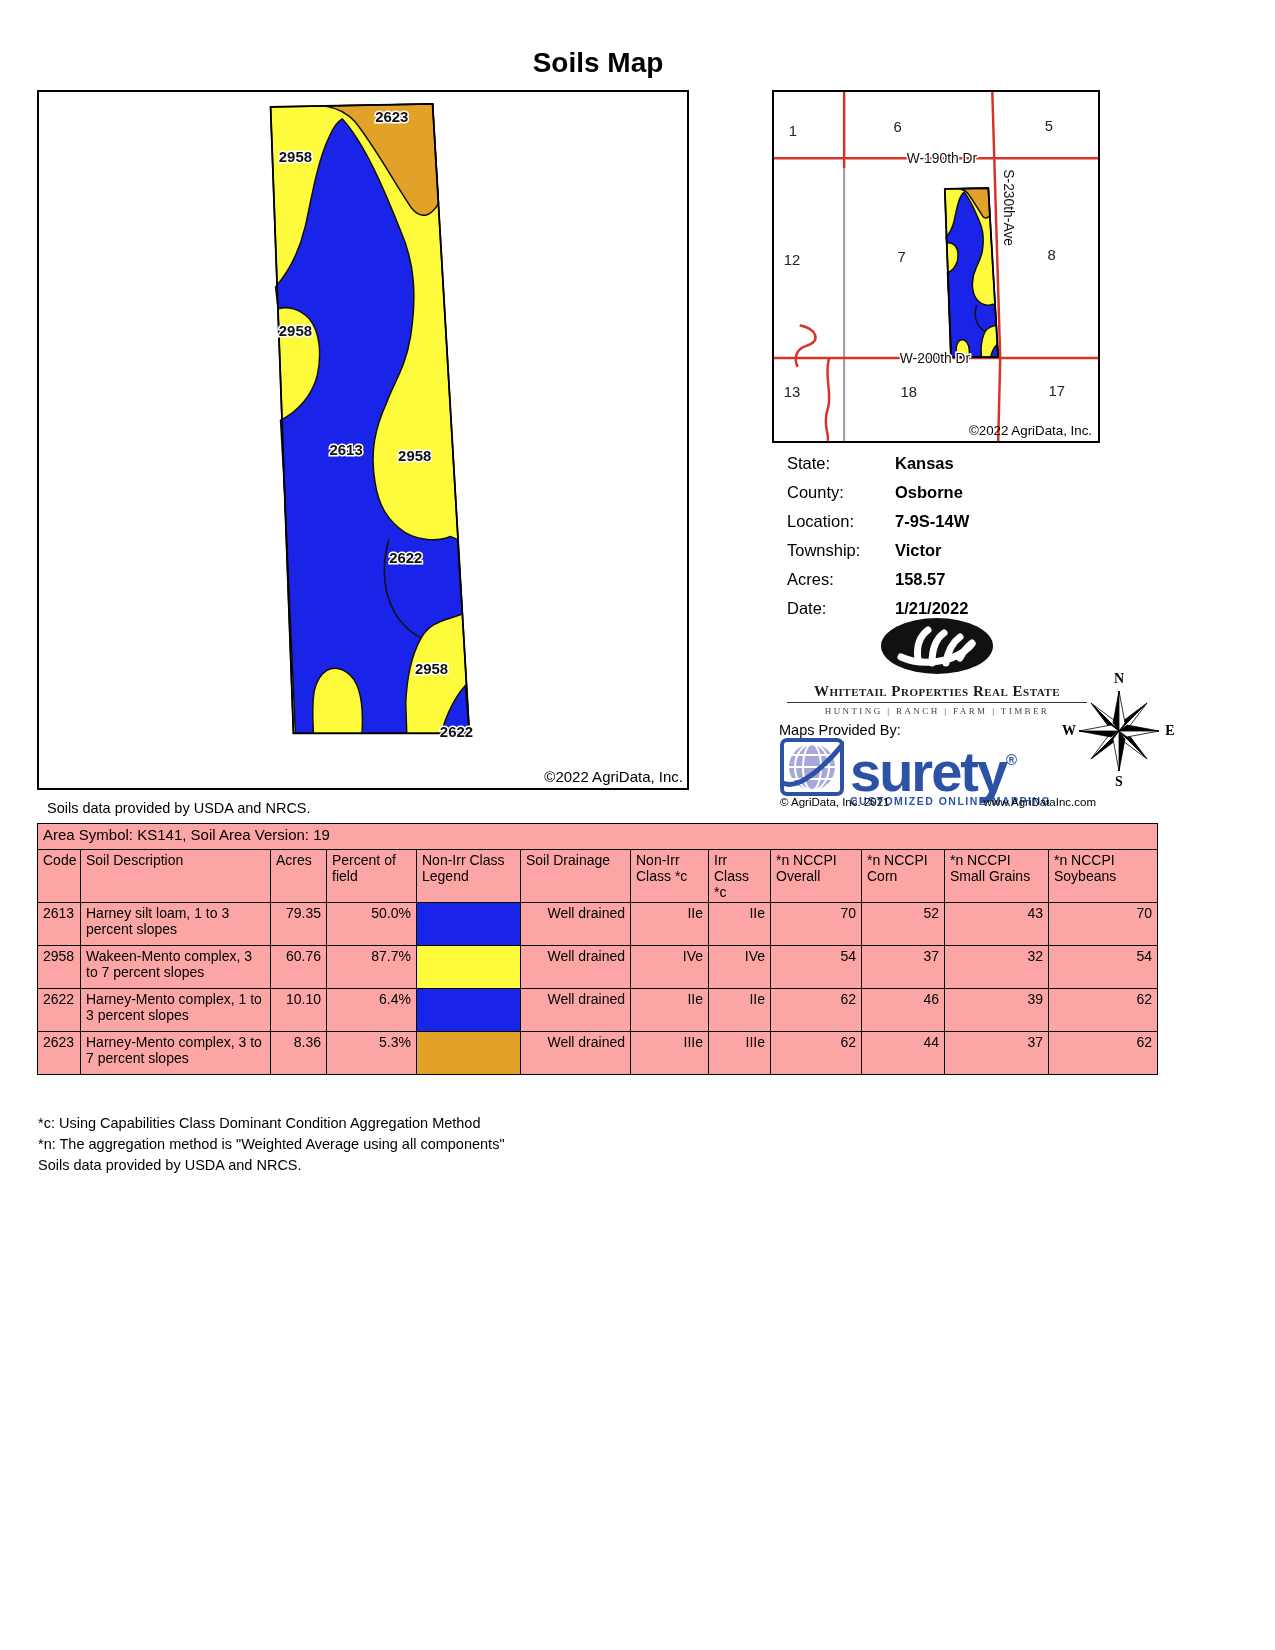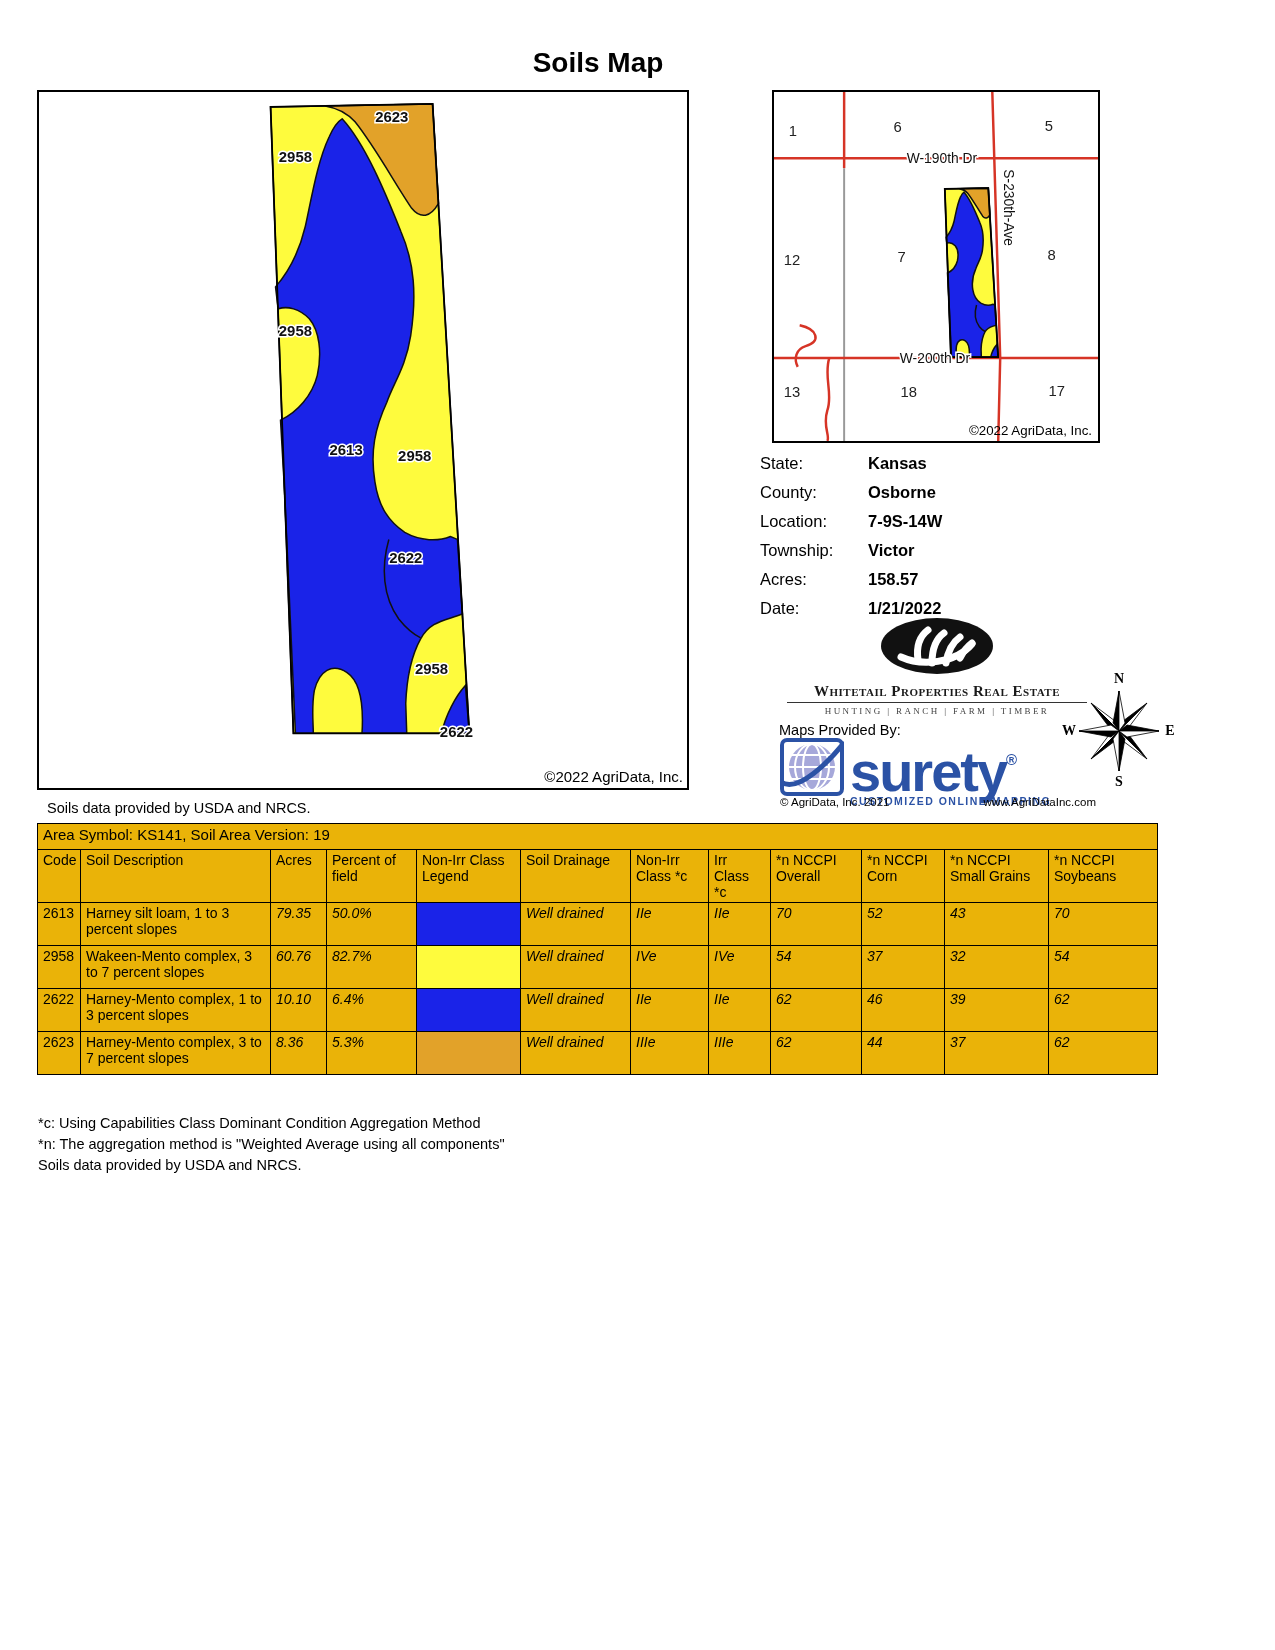--- a/index.html
+++ b/index.html
@@ -13,21 +13,21 @@
              border:2px solid #000; background:#fff; }
   .map-box svg { position:absolute; inset:0; width:100%; height:100%; }
   .map-copyright { position:absolute; right:4px; bottom:3px; font-size:15px; }
 
   .soils-note { position:absolute; left:47px; top:783px; font-size:14.5px; }
 
   .locator-box { position:absolute; left:772px; top:73px; width:328px; height:353px;
                  border:2px solid #000; background:#fff; }
   .locator-box svg { position:absolute; inset:0; width:100%; height:100%; }
 
-  .info-list { position:absolute; left:760px; top:438px; width:330px; }
+  .info-list { position:absolute; left:787px; top:438px; width:330px; }
   .info-row { display:flex; margin-bottom:12px; font-size:16.5px; line-height:17px; }
   .info-row .lbl { width:108px; }
   .info-row .val { font-weight:bold; }
 
   .whitetail { position:absolute; left:772px; top:598px; width:330px; text-align:center; }
   .wt-name { font-family:"Liberation Serif", serif; font-variant:small-caps;
              font-weight:600; font-size:15px; letter-spacing:.5px; color:#1a1a1a; margin-top:2px; }
   .wt-divider { width:300px; border-top:1.5px solid #333; margin:2px auto 3px; }
   .wt-tagline { font-family:"Liberation Serif", serif; font-size:9px; letter-spacing:2.4px; color:#444; }
 
@@ -38,27 +38,27 @@
                  letter-spacing:-2px; color:#2B52A5; }
   .surety-reg { font-size:15px; vertical-align:26px; letter-spacing:0; }
   .surety-tag { font-size:10.5px; font-weight:bold; letter-spacing:1.5px; color:#2B52A5; margin-top:1px; }
   .agridata-line { position:absolute; left:780px; top:779px; width:316px;
                    display:flex; justify-content:space-between; font-size:11.5px; }
   .agridata-line .url { color:#000; text-decoration:none; }
 
   .compass { position:absolute; left:1062px; top:652px; }
 
   .soil-table { position:absolute; left:37px; top:806px; border-collapse:collapse;
-                width:1120px; table-layout:fixed; background:#eab308; }
+                width:1120px; table-layout:fixed; background:#fca5a5; }
   .soil-table td, .soil-table th { border:1.5px solid #000; font-size:14px; font-weight:normal;
                 padding:2px 5px; vertical-align:top; text-align:left; }
   .soil-table .area-row td { font-size:15px; height:26px; }
   .soil-table .hdr-row th { height:44px; }
   .soil-table .data-row { height:43px; }
-  .soil-table .num { text-align:left;font-style:italic; }
+  .soil-table .num { text-align:right; }
   .soil-table .legend-cell { padding:0; }
   .soil-table .wavg-row td { font-weight:bold; text-align:right; height:25px; padding:2px 5px; }
 
   .footnotes { position:absolute; left:38px; top:1096px; font-size:14.5px; line-height:21px; }
 
   svg text.map-lbl { font-family:"Liberation Sans", sans-serif; font-size:15px; font-weight:600;
                      fill:#111; stroke:#fff; stroke-width:3px; paint-order:stroke; text-anchor:middle; }
   svg text.sec-num { font-family:"Liberation Sans", sans-serif; font-size:15px; fill:#222; }
   svg text.road-lbl { font-family:"Liberation Sans", sans-serif; font-size:14px; fill:#111;
                       stroke:#fff; stroke-width:3px; paint-order:stroke; text-anchor:middle; }
@@ -310,21 +310,21 @@
       <td class="num">IIe</td>
       <td class="num">70</td>
       <td class="num">52</td>
       <td class="num">43</td>
       <td class="num">70</td>
     </tr>
     <tr class="data-row">
       <td>2958</td>
       <td>Wakeen-Mento complex, 3 to 7 percent slopes</td>
       <td class="num">60.76</td>
-      <td class="num">82.7%</td>
+      <td class="num">87.7%</td>
       <td class="legend-cell" style="background-color: rgb(254, 251, 61);"></td>
       <td class="num">Well drained</td>
       <td class="num">IVe</td>
       <td class="num">IVe</td>
       <td class="num">54</td>
       <td class="num">37</td>
       <td class="num">32</td>
       <td class="num">54</td>
     </tr>
     <tr class="data-row">

